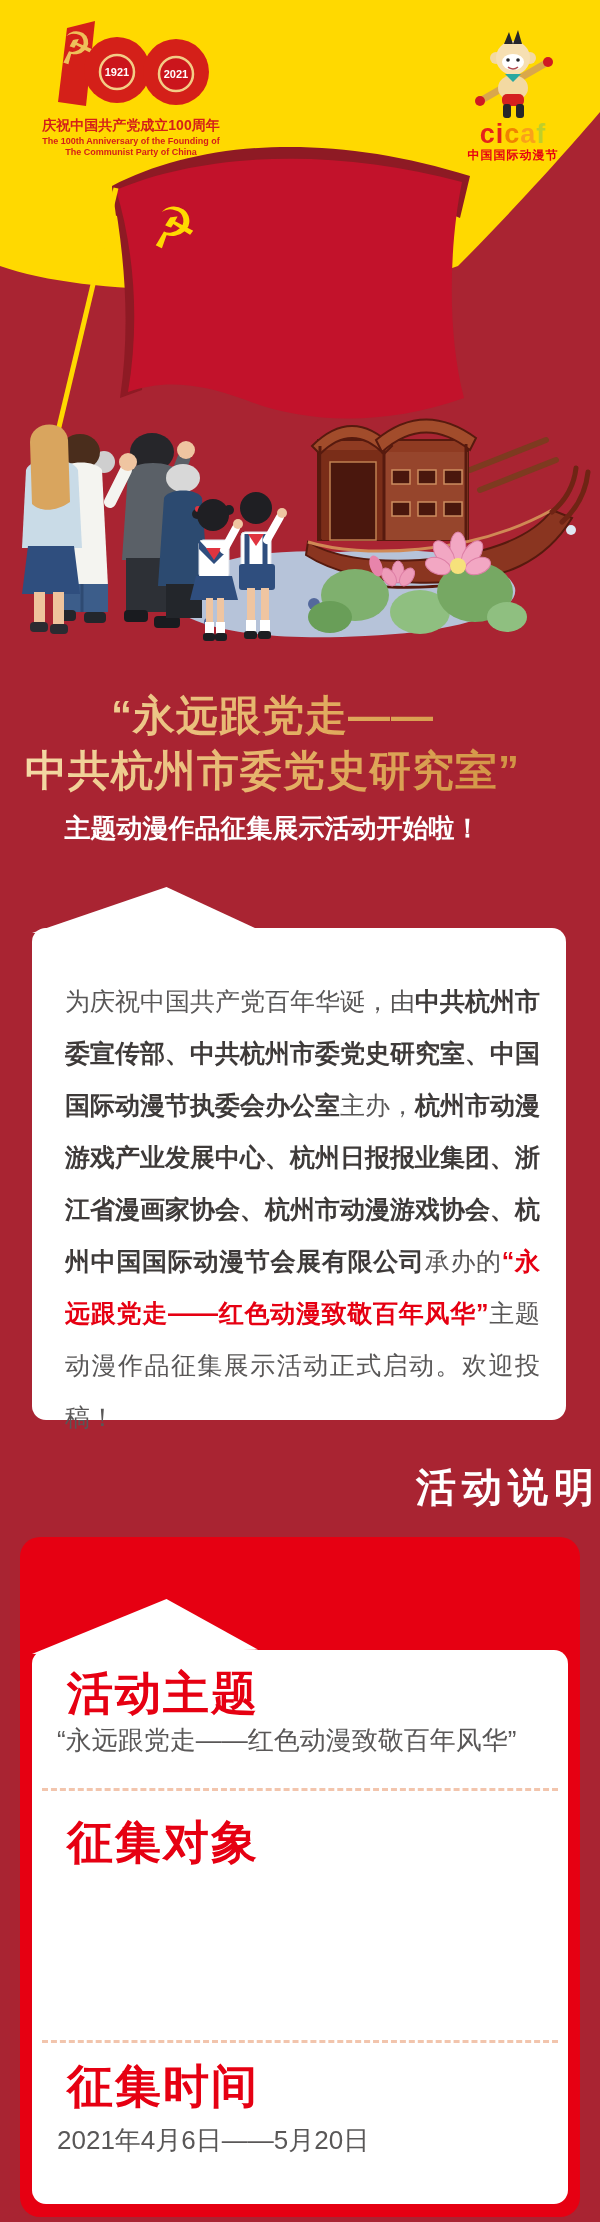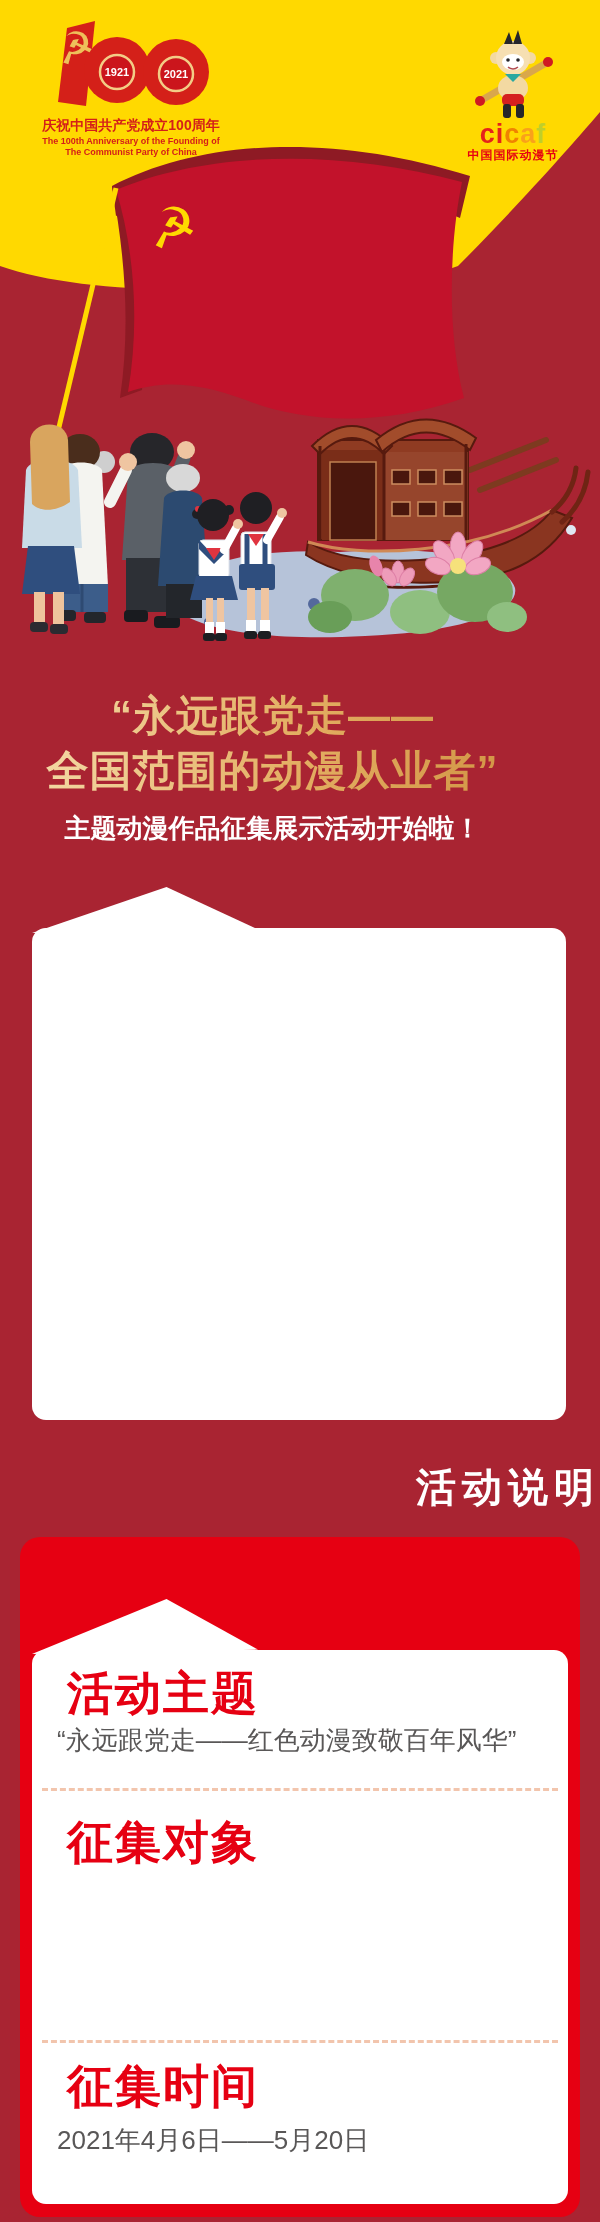--- a/index.html
+++ b/index.html
@@ -244,26 +244,27 @@
         <rect x="246" y="620" width="10" height="12" fill="#ffffff"></rect>
         <rect x="260" y="620" width="10" height="12" fill="#ffffff"></rect>
         <rect x="244" y="631" width="13" height="8" rx="3" fill="#1c1e22"></rect>
         <rect x="258" y="631" width="13" height="8" rx="3" fill="#1c1e22"></rect>
       </g>
     </g>
   </svg>
 
   <div class="main-title">
     <span class="gold-line">“永远跟党走——</span>
-    <span class="gold-line">全国范围的动漫从业者”</span>
+    <span class="gold-line">中共杭州市委党史研究室”</span>
     <span class="white-line">主题动漫作品征集展示活动开始啦！</span>
   </div>
 
   <div id="intro-notch" class="card-notch"></div>
   <div id="intro-card" class="card-white"></div>
+  <p id="intro-text"><span class="seg-normal">为庆祝中国共产党百年华诞，由</span><span class="seg-bold">中共杭州市委宣传部、中共杭州市委党史研究室、中国国际动漫节执委会办公室</span><span class="seg-normal">主办，</span><span class="seg-bold">杭州市动漫游戏产业发展中心、杭州日报报业集团、浙江省漫画家协会、杭州市动漫游戏协会、杭州中国国际动漫节会展有限公司</span><span class="seg-normal">承办的</span><span class="seg-red">“永远跟党走——红色动漫致敬百年风华”</span><span class="seg-normal">主题动漫作品征集展示活动正式启动。欢迎投稿！</span></p>
 
   <div class="section-title">活动说明</div>
 
   <div id="detail-red-card"></div>
   <div id="detail-notch" class="card-notch"></div>
   <div id="detail-card" class="card-white"></div>
 
   <div id="sec1-h" class="detail-heading">活动主题</div>
   <div id="sec1-b" class="detail-body">“永远跟党走——红色动漫致敬百年风华”</div>
   <div id="div1" class="dashed-divider"></div>

